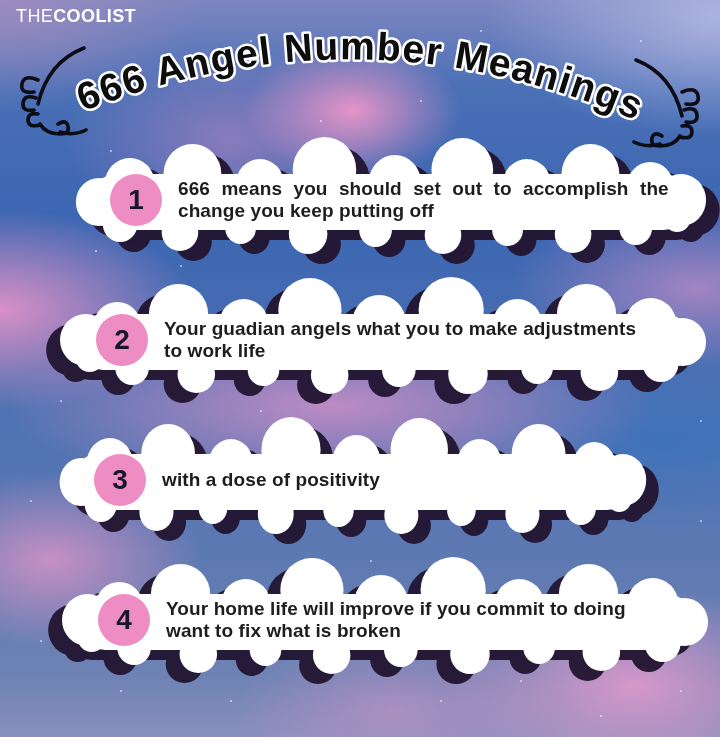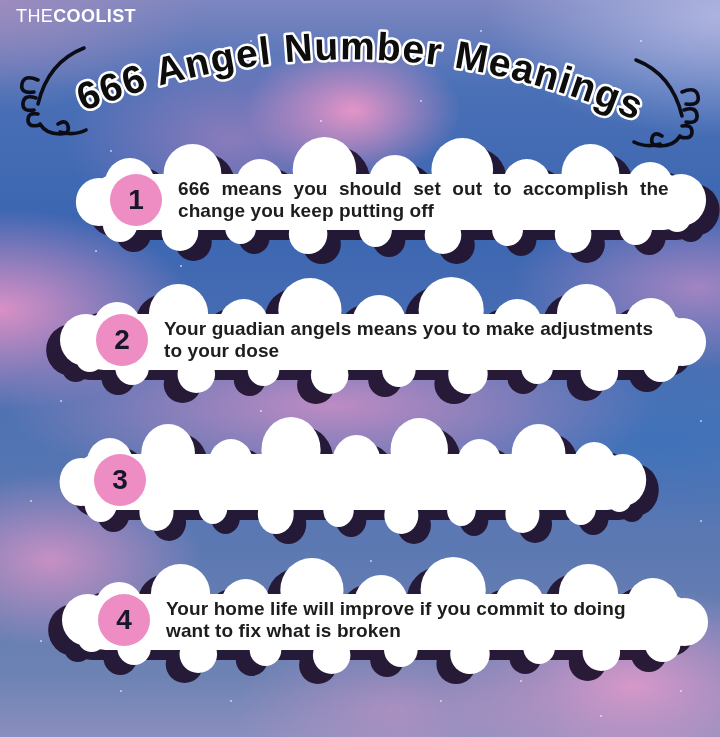--- a/index.html
+++ b/index.html
@@ -152,36 +152,37 @@
   <div class="cloud cloud-2">
     <svg class="blob" viewBox="0 0 660 120" preserveAspectRatio="none">
       <use href="#cloud-blob" class="cloud-shadow" x="14" y="10"></use>
       <use href="#cloud-blob" class="cloud-body"></use>
     </svg>
     <div class="cloud-content">
       <div class="num-badge">
         <span>2</span>
       </div>
       <div class="cloud-text">
-        <span class="line">Your guadian angels means you to make adjustments</span>
-        <span class="line">to your dose</span>
+        <span class="line">Your guadian angels what you to make adjustments</span>
+        <span class="line">to work life</span>
       </div>
     </div>
   </div>
 
   <div class="cloud cloud-3">
     <svg class="blob" viewBox="0 0 660 120" preserveAspectRatio="none">
       <use href="#cloud-blob" class="cloud-shadow" x="14" y="10"></use>
       <use href="#cloud-blob" class="cloud-body"></use>
     </svg>
     <div class="cloud-content">
       <div class="num-badge">
         <span>3</span>
       </div>
       <div class="cloud-text">
+        <span class="line">with a dose of positivity</span>
       </div>
     </div>
   </div>
 
   <div class="cloud cloud-4">
     <svg class="blob" viewBox="0 0 660 120" preserveAspectRatio="none">
       <use href="#cloud-blob" class="cloud-shadow" x="14" y="10"></use>
       <use href="#cloud-blob" class="cloud-body"></use>
     </svg>
     <div class="cloud-content">

